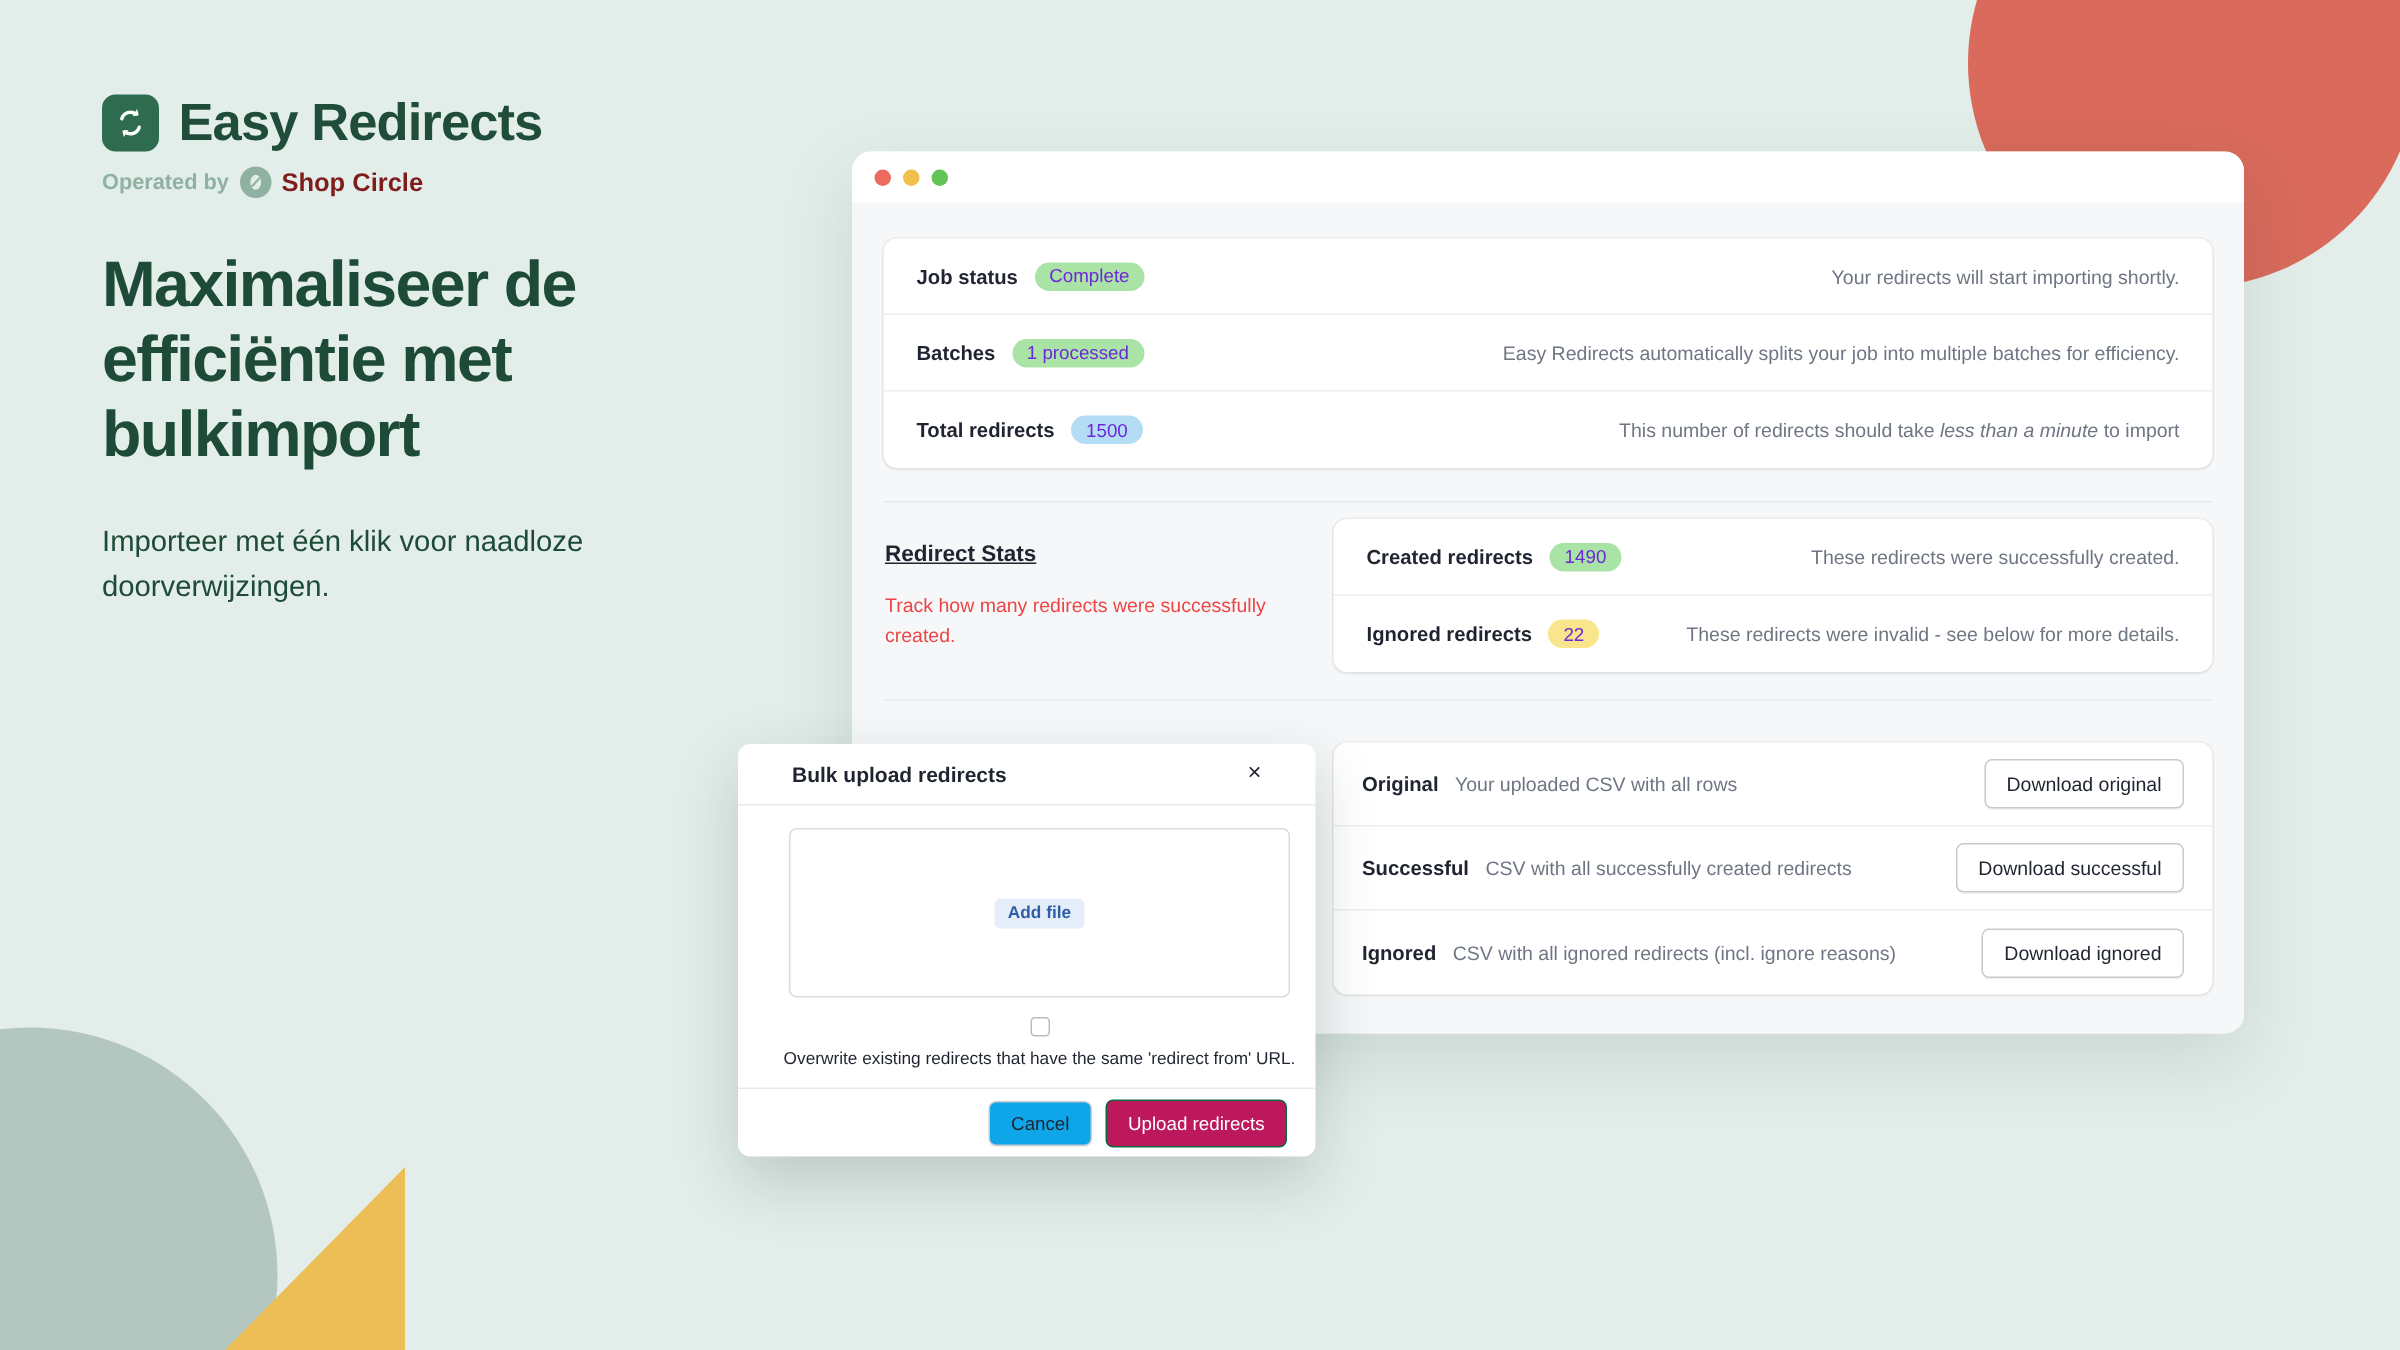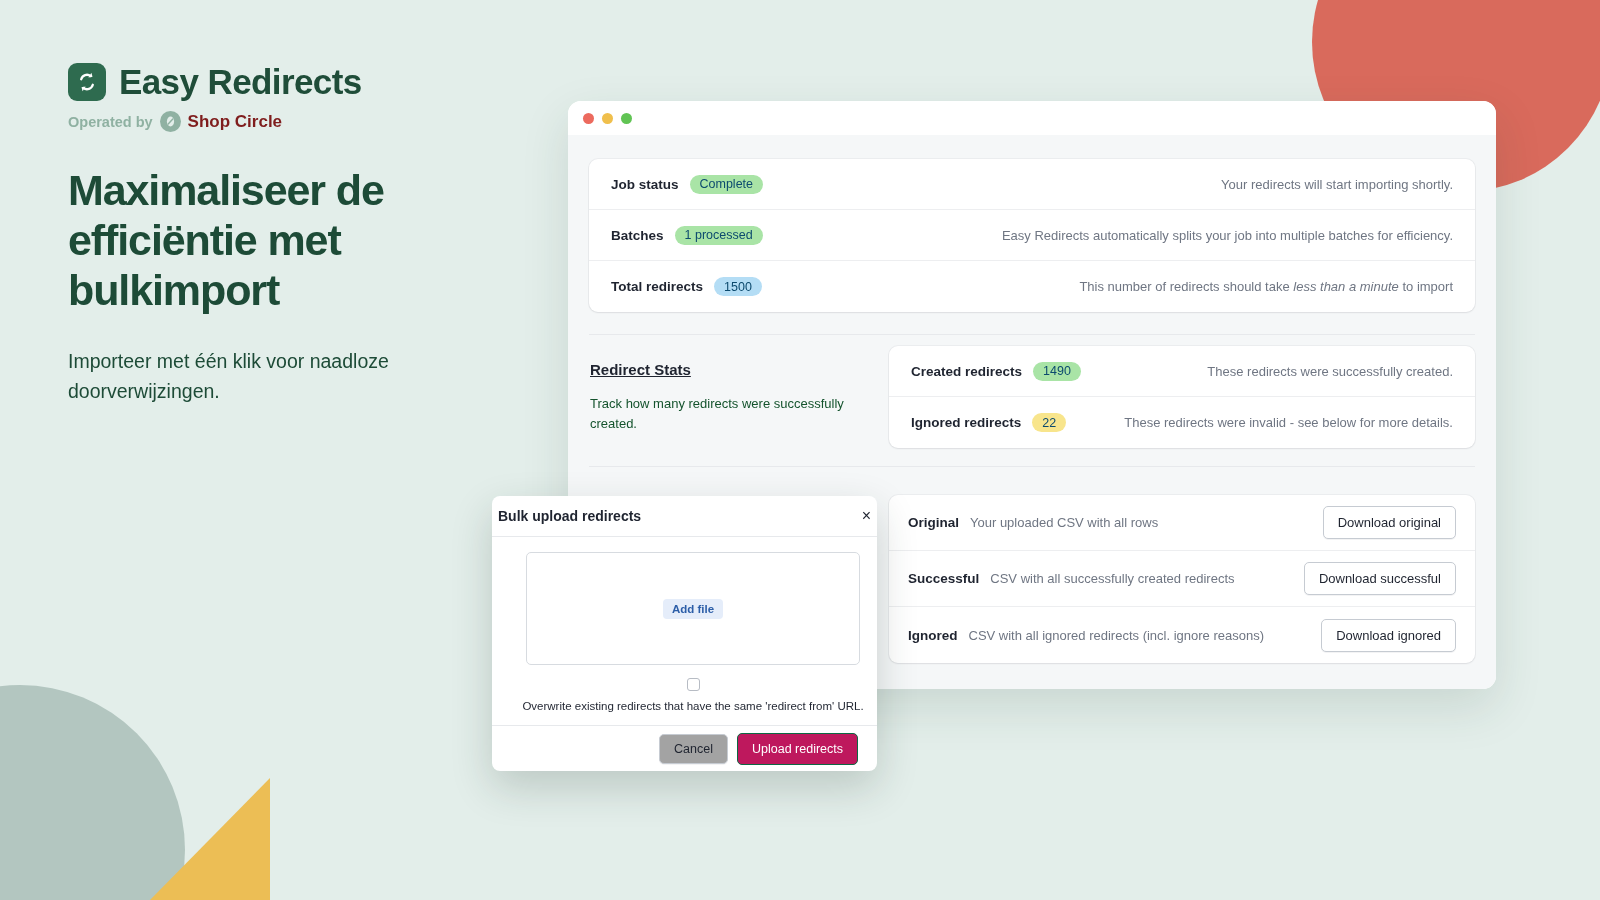--- a/index.html
+++ b/index.html
@@ -146,21 +146,21 @@
     font-weight: 700;
     color: #1f2430;
     white-space: nowrap;
   }
   .badge {
     margin-left: 11px;
     border-radius: 11px;
     padding: 2.5px 10px;
     font-size: 12.5px;
     font-weight: 500;
-    color: #0c4a6e;
+    color: #6d28d9;
     white-space: nowrap;
   }
   .badge-green { background: #a9e4a6; }
   .badge-blue  { background: #b4ddf5; }
   .badge-yellow{ background: #f8e58c; }
   .row-desc {
     margin-left: auto;
     font-size: 13px;
     color: #6f7683;
     white-space: nowrap;
@@ -182,21 +182,21 @@
   .section-title {
     font-size: 15px;
     font-weight: 700;
     color: #1f2430;
     text-decoration: underline;
   }
   .section-desc {
     margin-top: 16px;
     font-size: 13px;
     line-height: 1.55;
-    color: #14532d;
+    color: #ef4444;
   }
   .section-right { flex: 1 1 auto; padding-top: 6px; }
 
   .divider-2 {
     margin-top: 18px;
     border-top: 1px solid #e7e9ec;
   }
 
   
   .downloads { margin-top: 22px; }
@@ -242,21 +242,21 @@
     background: #ffffff;
     border-radius: 8px;
     box-shadow: 0 16px 42px rgba(28,48,40,0.20);
     display: flex;
     flex-direction: column;
     overflow: hidden;
   }
   .modal-header {
     display: flex;
     align-items: center;
-    padding: 0 6px;
+    padding: 0 36px;
     height: 54px;
     border-bottom: 1px solid #e7e9ec;
   }
   .modal-title {
     font-size: 14px;
     font-weight: 700;
     color: #1f2430;
   }
   .modal-close {
     margin-left: auto;
@@ -316,21 +316,21 @@
   .modal-footer {
     border-top: 1px solid #e7e9ec;
     height: 60px;
     display: flex;
     align-items: center;
     justify-content: flex-end;
     gap: 9px;
     padding: 0 19px;
   }
   .btn-cancel {
-    background: #a3a3a3;
+    background: #0ea5e9;
     border: 1px solid #c6cbd2;
     border-radius: 5px;
     padding: 7px 14px;
     font-size: 12.5px;
     color: #1f2430;
     cursor: pointer;
     font-family: "Liberation Sans", sans-serif;
     box-shadow: 0 1px 0 rgba(22,29,37,0.05);
   }
   .btn-primary {

